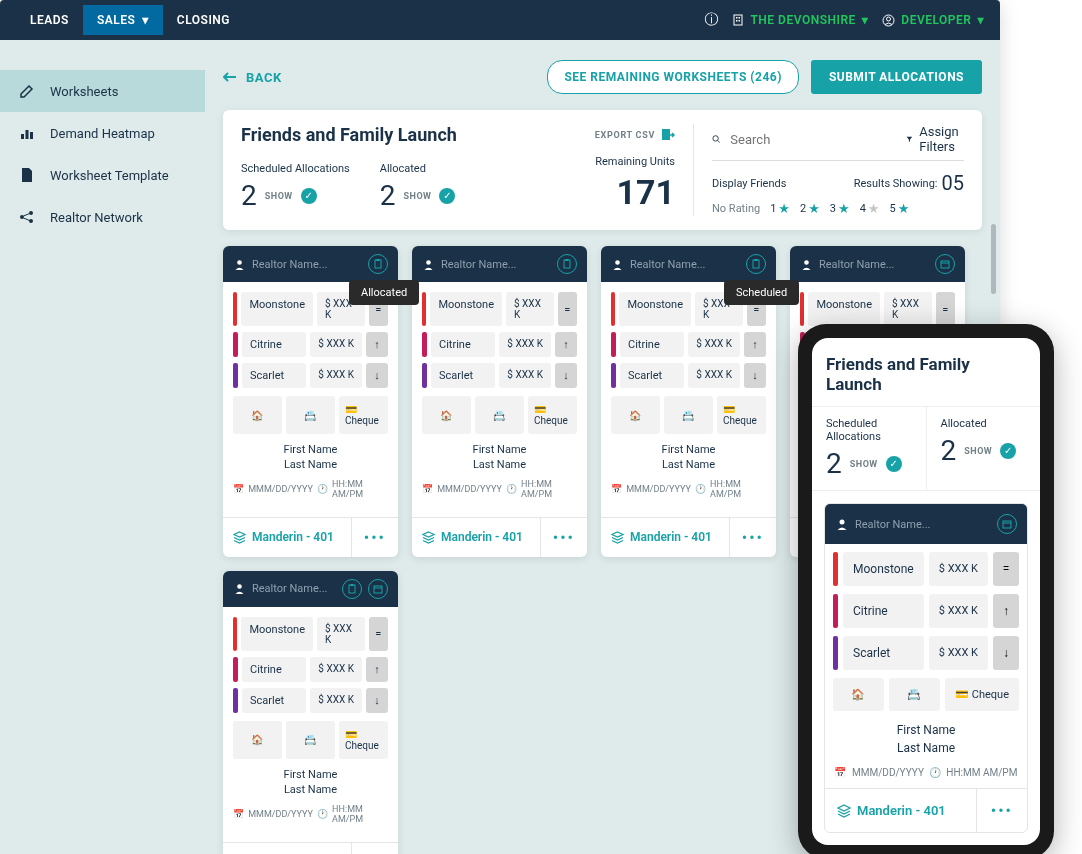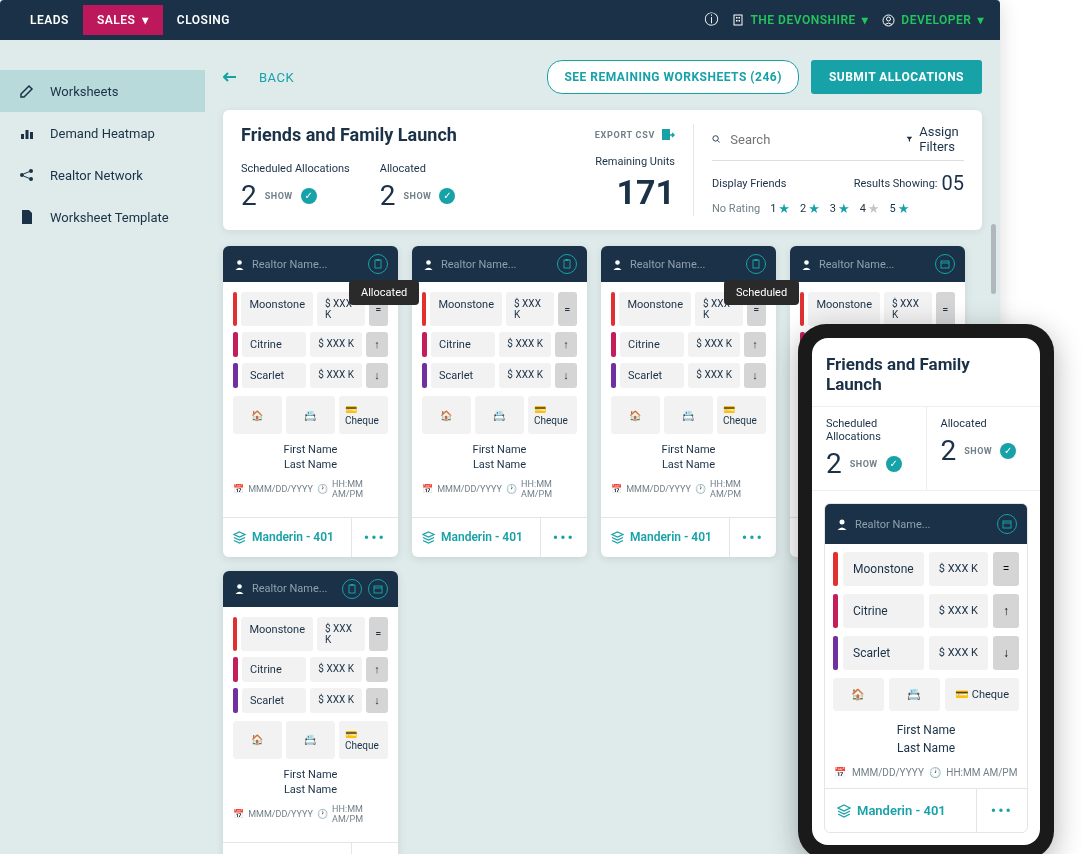--- a/index.html
+++ b/index.html
@@ -1,31 +1,31 @@
 <!DOCTYPE html>
 <html><head>
 <meta charset="utf-8">
 <style>
 *{margin:0;padding:0;box-sizing:border-box;font-family:-apple-system,BlinkMacSystemFont,"Segoe UI",Roboto,sans-serif}
 body{background:#fff;width:1082px;height:854px;position:relative;overflow:hidden}
 .app{width:1000px;background:#dfebeb;border-radius:4px;box-shadow:0 4px 20px rgba(0,0,0,.15);position:relative}
 .topnav{background:#1a3147;height:40px;display:flex;align-items:center;padding:0 16px;border-radius:4px 4px 0 0}
 .nav-item{color:#fff;font-size:12px;font-weight:600;letter-spacing:.5px;padding:0 14px;height:30px;display:flex;align-items:center;cursor:pointer}
-.nav-item.active{background:#be185d}
+.nav-item.active{background:#0369a1}
 .nav-right{margin-left:auto;display:flex;align-items:center;gap:14px}
 .nav-icon{color:#fff;font-size:14px;cursor:pointer}
 .dropdown{color:#22c55e;font-size:12px;font-weight:600;letter-spacing:.5px;display:flex;align-items:center;gap:6px;cursor:pointer}
 .main{display:flex}
 .sidebar{width:205px;padding-top:30px;background:#dfebeb}
 .side-item{display:flex;align-items:center;gap:14px;padding:12px 18px;font-size:13px;color:#1a3147;cursor:pointer}
 .side-item.active{background:#b8dada}
 .side-icon{width:18px;height:18px;display:flex;align-items:center;justify-content:center;color:#1a3147}
 .content{flex:1;padding:20px 18px}
 .toolbar{display:flex;align-items:center;gap:12px;margin-bottom:16px}
-.back{color:#17a2a8;font-size:13px;font-weight:400;letter-spacing:.5px;display:flex;align-items:center;gap:22px;cursor:pointer}
+.back{color:#17a2a8;font-size:13px;font-weight:700;letter-spacing:.5px;display:flex;align-items:center;gap:9px;cursor:pointer}
 .spacer{flex:1}
 .btn-outline{border:1px solid #17a2a8;color:#17a2a8;background:#fff;padding:9px 16px;font-size:12px;font-weight:700;letter-spacing:.5px;border-radius:15px;cursor:pointer}
 .btn-solid{background:#17a2a8;color:#fff;border:none;padding:10px 18px;font-size:12px;font-weight:700;letter-spacing:.5px;border-radius:3px;cursor:pointer}
 .panel{background:#fff;border-radius:6px;box-shadow:0 2px 8px rgba(0,0,0,.08);padding:14px 18px;display:flex;margin-bottom:16px}
 .panel-left{flex:1;border-right:1px solid #e5e5e5;padding-right:18px}
 .panel-right{width:270px;padding-left:18px}
 .panel-title-row{display:flex;align-items:center;justify-content:space-between;margin-bottom:10px}
 .panel-title{font-size:18px;font-weight:700;color:#1a3147}
 .export{color:#728089;font-size:9px;font-weight:700;letter-spacing:.7px;display:flex;align-items:center;gap:6px;cursor:pointer}
 .stats{display:flex;gap:30px;align-items:flex-end}
@@ -143,37 +143,37 @@
             <svg width="16" height="16" viewBox="0 0 16 16">
               <rect x="2" y="9" width="3" height="5" fill="#1a3147"></rect>
               <rect x="6.5" y="5" width="3" height="9" fill="#1a3147"></rect>
               <rect x="11" y="7" width="3" height="7" fill="#1a3147"></rect>
             </svg>
           </span>
         <span>Demand Heatmap</span>
       </div>
       <div class="side-item">
         <span class="side-icon">
+            <svg width="14" height="16" viewBox="0 0 14 16">
+              <path d="M2 1 L9 1 L12 4 L12 15 L2 15 Z" fill="#1a3147"></path>
+            </svg>
+          </span>
+        <span>Worksheet Template</span>
+      </div>
+      <div class="side-item">
+        <span class="side-icon">
             <svg width="16" height="16" viewBox="0 0 16 16">
               <circle cx="3" cy="8" r="2" fill="#1a3147"></circle>
               <circle cx="12" cy="4" r="2" fill="#1a3147"></circle>
               <circle cx="12" cy="12" r="2" fill="#1a3147"></circle>
               <line x1="4.5" y1="7" x2="10.5" y2="4.5" stroke="#1a3147"></line>
               <line x1="4.5" y1="9" x2="10.5" y2="11.5" stroke="#1a3147"></line>
             </svg>
           </span>
         <span>Realtor Network</span>
-      </div>
-      <div class="side-item">
-        <span class="side-icon">
-            <svg width="14" height="16" viewBox="0 0 14 16">
-              <path d="M2 1 L9 1 L12 4 L12 15 L2 15 Z" fill="#1a3147"></path>
-            </svg>
-          </span>
-        <span>Worksheet Template</span>
       </div>
     </div>
 
     <div class="content">
       <div class="toolbar">
         <div class="back">
           <svg width="14" height="10" viewBox="0 0 14 10">
               <path d="M5 1 L1 5 L5 9 M1 5 L13 5" fill="none" stroke="#17a2a8" stroke-width="2"></path>
             </svg>
           <span>BACK</span>

